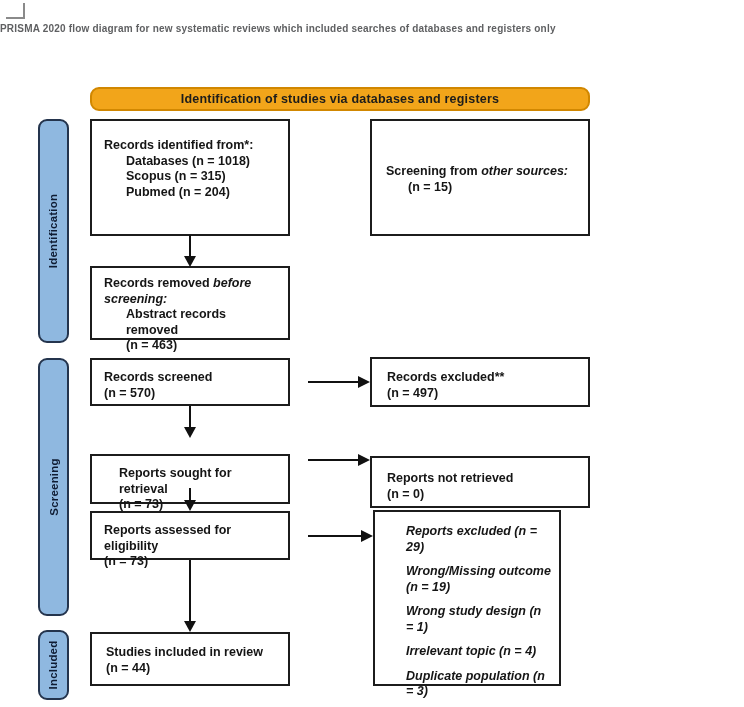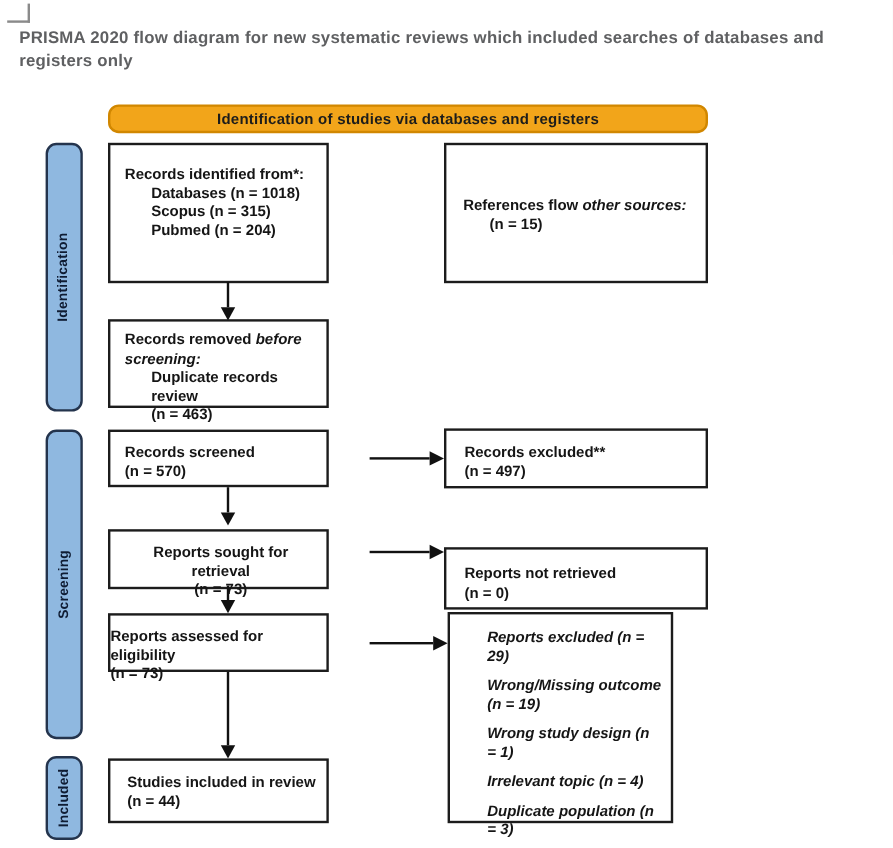--- a/index.html
+++ b/index.html
@@ -5,21 +5,21 @@
   :root{
     --banner-fill:#F2A51A; --banner-border:#D18700; --banner-text:#1d1d1b;
     --sidebar-fill:#8FB8E0; --sidebar-border:#24344d; --sidebar-text:#0f1c33;
     --box-border:#1c1c1c; --box-bg:#ffffff; --text:#151515;
     --title-text:#5f6062; --arrow:#111111; --background:#ffffff;
   }
   html,body{margin:0;padding:0;}
   body{background:#e9e9e9;font-family:"Liberation Sans",sans-serif;}
   #canvas{position:relative;width:744px;height:707px;background:var(--background);overflow:hidden;}
 
-  .title{position:absolute;left:16px;top:22px;width:706px;font-size:14px;font-weight:bold;
+  .title{position:absolute;left:0;top:22px;width:706px;font-size:10px;font-weight:bold;
          color:var(--title-text);line-height:1.35;letter-spacing:.2px;}
 
   .crop-mark{position:absolute;left:6px;top:3px;width:17px;height:14px;
              border-right:2px solid #8a8a8a;border-bottom:2px solid #8a8a8a;}
 
   .banner{position:absolute;left:90px;top:87px;width:500px;height:24px;
           background:var(--banner-fill);border:2px solid var(--banner-border);border-radius:9px;
           display:flex;align-items:center;justify-content:center;box-sizing:border-box;
           font-size:12.5px;font-weight:bold;color:var(--banner-text);letter-spacing:.2px;}
 
@@ -27,28 +27,28 @@
         border:2px solid var(--sidebar-border);border-radius:9px;box-sizing:border-box;
         display:flex;align-items:center;justify-content:center;}
   .side span{transform:rotate(-90deg);white-space:nowrap;font-size:11.5px;font-weight:bold;
              color:var(--sidebar-text);letter-spacing:.2px;}
   .side-identification{top:119px;height:224px;}
   .side-screening{top:358px;height:258px;}
   .side-included{top:630px;height:70px;}
 
   .node{position:absolute;background:var(--box-bg);border:2px solid var(--box-border);
         box-sizing:border-box;font-size:12.5px;color:var(--text);line-height:15.5px;font-weight:600;}
-  .col-l{left:90px;width:184px;}
+  .col-l{left:90px;width:200px;}
   .col-r{left:370px;width:220px;}
   .indent{padding-left:22px;}
   .b1{top:119px;height:117px;padding:17px 8px 0 12px;}
   .b2{top:266px;height:74px;padding:8px 8px 0 12px;}
   .b3{top:358px;height:48px;padding:10px 8px 0 12px;}
-  .b4{top:441px;height:50px;padding:10px 8px 0 12px;text-align:center;}
-  .b5{top:511px;height:49px;padding:10px 8px 0 0;}
+  .b4{top:454px;height:50px;padding:10px 8px 0 27px;}
+  .b5{top:511px;height:49px;padding:10px 8px 0 12px;}
   .b6{top:632px;height:54px;padding:11px 8px 0 14px;}
   .r1{top:119px;height:117px;padding:43px 8px 0 14px;}
   .r2{top:357px;height:50px;padding:11px 8px 0 15px;}
   .r3{top:456px;height:52px;padding:13px 8px 0 15px;}
   .r4{left:373px;width:188px;top:510px;height:176px;padding:12px 8px 0 31px;font-style:italic;}
   .r4 p{margin:0 0 9px 0;}
   .em{font-style:italic;}
 
   .vline{position:absolute;left:189px;width:2px;background:var(--arrow);}
   .varrow{position:absolute;left:184px;width:0;height:0;
@@ -84,21 +84,21 @@
 
   <div class="node col-l b1">
     <div>Records identified from*:</div>
     <div class="indent">Databases (n = 1018)</div>
     <div class="indent">Scopus (n = 315)</div>
     <div class="indent">Pubmed (n = 204)</div>
   </div>
 
   <div class="node col-l b2">
     <div><span>Records removed </span><span class="em">before screening</span><span class="em">:</span></div>
-    <div class="indent">Duplicate records review</div>
+    <div class="indent">Abstract records removed</div>
     <div class="indent">(n = 463)</div>
   </div>
 
   <div class="node col-l b3">
     <div>Records screened</div>
     <div>(n = 570)</div>
   </div>
 
   <div class="node col-l b4">
     <div>Reports sought for retrieval</div>
@@ -109,21 +109,21 @@
     <div>Reports assessed for eligibility</div>
     <div>(n = 73)</div>
   </div>
 
   <div class="node col-l b6">
     <div>Studies included in review</div>
     <div>(n = 44)</div>
   </div>
 
   <div class="node col-r r1">
-    <div><span>References flow </span><span class="em">other sources</span><span class="em">:</span></div>
+    <div><span>Screening from </span><span class="em">other sources</span><span class="em">:</span></div>
     <div class="indent">(n = 15)</div>
   </div>
 
   <div class="node col-r r2">
     <div>Records excluded**</div>
     <div>(n = 497)</div>
   </div>
 
   <div class="node col-r r3">
     <div>Reports not retrieved</div>

